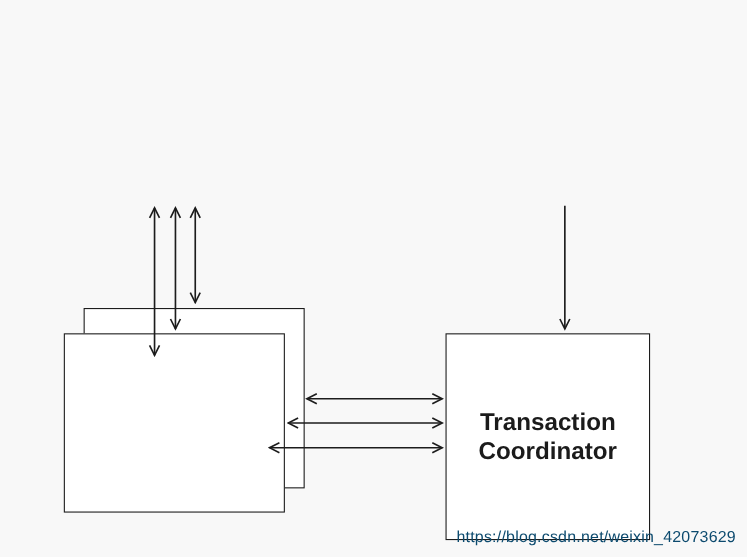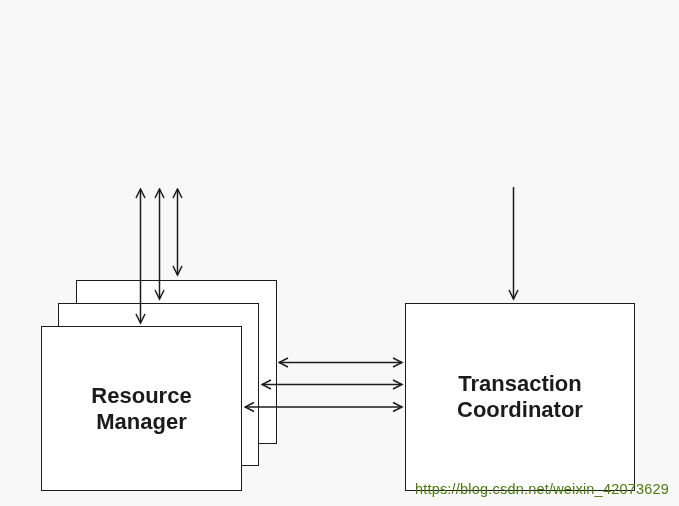--- a/index.html
+++ b/index.html
@@ -45,51 +45,48 @@
     z-index: 2;
   }
   .rm-box {
     left: 41px; top: 326px;
     width: 201px; height: 165px;
     z-index: 3;
     padding: 0 28px;
   }
   .tc-box {
     left: 405px; top: 303px;
-    width: 230px; height: 188px;
+    width: 186px; height: 188px;
     padding: 0 30px;
   }
   .arrow-layer {
     position: absolute; left: 0; top: 0;
     width: 679px; height: 506px;
     z-index: 5;
     pointer-events: none;
   }
   .watermark {
     position: absolute;
     right: 10px; top: 481px;
     z-index: 6;
     font-size: 14.5px;
     font-weight: normal;
-    color: #4d7c0f;
+    color: #0c4a6e;
     letter-spacing: 0.2px;
     white-space: nowrap;
   }
 </style>
 </head>
 <body>
 
 <div class="canvas">
 
 
   <div class="node stack-back"></div>
   <div class="node stack-middle"></div>
-  <div class="node rm-box">
-    <span>Resource Manager</span>
-  </div>
 
   <div class="node tc-box">
     <span>Transaction Coordinator</span>
   </div>
 
   <svg class="arrow-layer" width="679" height="506" viewBox="0 0 679 506" xmlns="http://www.w3.org/2000/svg">
     <defs>
       <marker id="ah" viewBox="0 0 12 12" refX="10.5" refY="6" markerWidth="12" markerHeight="12" markerUnits="userSpaceOnUse" orient="auto-start-reverse">
         <path d="M1.5,1.5 L10.5,6 L1.5,10.5" fill="none" stroke="#1c1c1c" stroke-width="1.5"></path>
       </marker>

